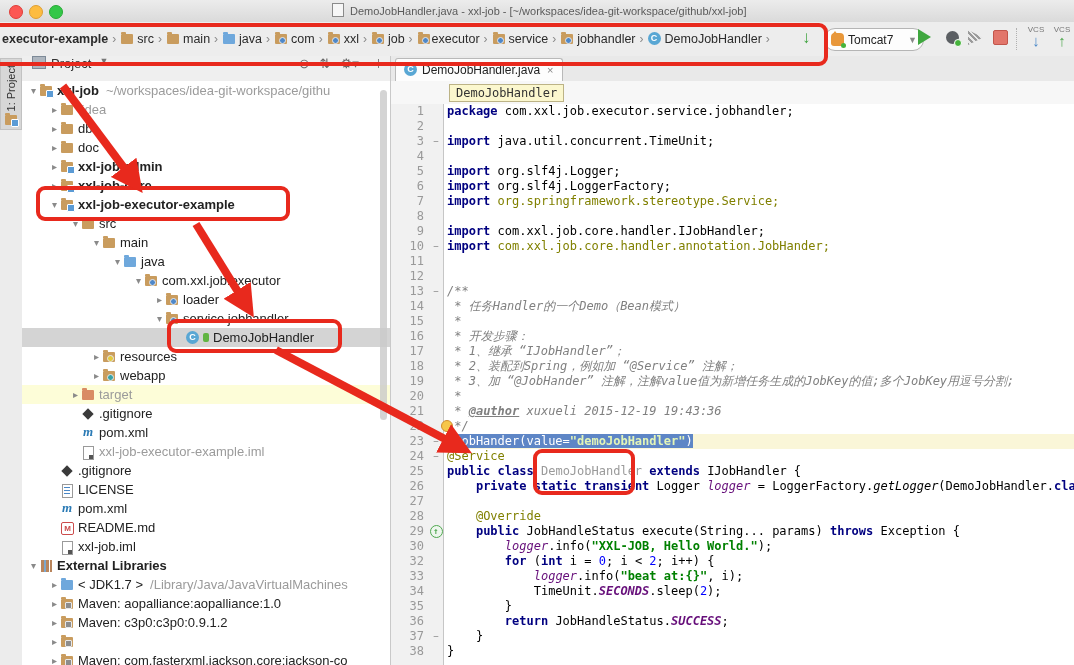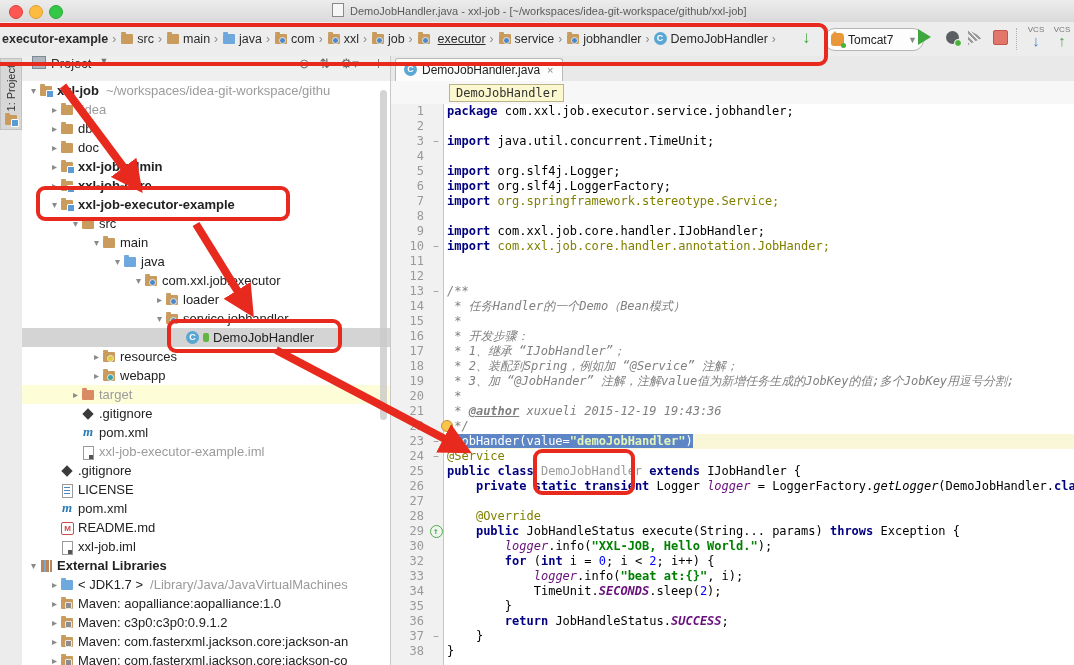--- a/index.html
+++ b/index.html
@@ -189,21 +189,21 @@
           <span class="dot"></span>
         </span>
         <span style="margin-left: 3px;">job</span>
       </span>
       <span class="csep">›</span>
       <span class="crumb">
         <span class="tic ic-pkg">
           <span class="fold-t"></span>
           <span class="dot"></span>
         </span>
-        <span style="margin-left: 7px; text-decoration: underline;">executor</span>
+        <span style="margin-left: 1px;">executor</span>
       </span>
       <span class="csep">›</span>
       <span class="crumb">
         <span class="tic ic-pkg">
           <span class="fold-t"></span>
           <span class="dot"></span>
         </span>
         <span style="margin-left: 3px;">service</span>
       </span>
       <span class="csep">›</span>
@@ -464,21 +464,20 @@
         <span class="dot"></span>
       </span>
       <span class="lbl">Maven: c3p0:c3p0:0.9.1.2</span>
     </div>
     <div class="trow" style="padding-left: 27px;">
       <span class="arr">▸</span>
       <span class="tic ic-mlib">
         <span class="fold-t"></span>
         <span class="dot"></span>
       </span>
-      <span class="lbl">Maven: com.fasterxml.jackson.core:jackson-an</span>
     </div>
     <div class="trow" style="padding-left: 27px;">
       <span class="arr">▸</span>
       <span class="tic ic-mlib">
         <span class="fold-t"></span>
         <span class="dot"></span>
       </span>
       <span class="lbl">Maven: com.fasterxml.jackson.core:jackson-co</span>
     </div>
   </div>

